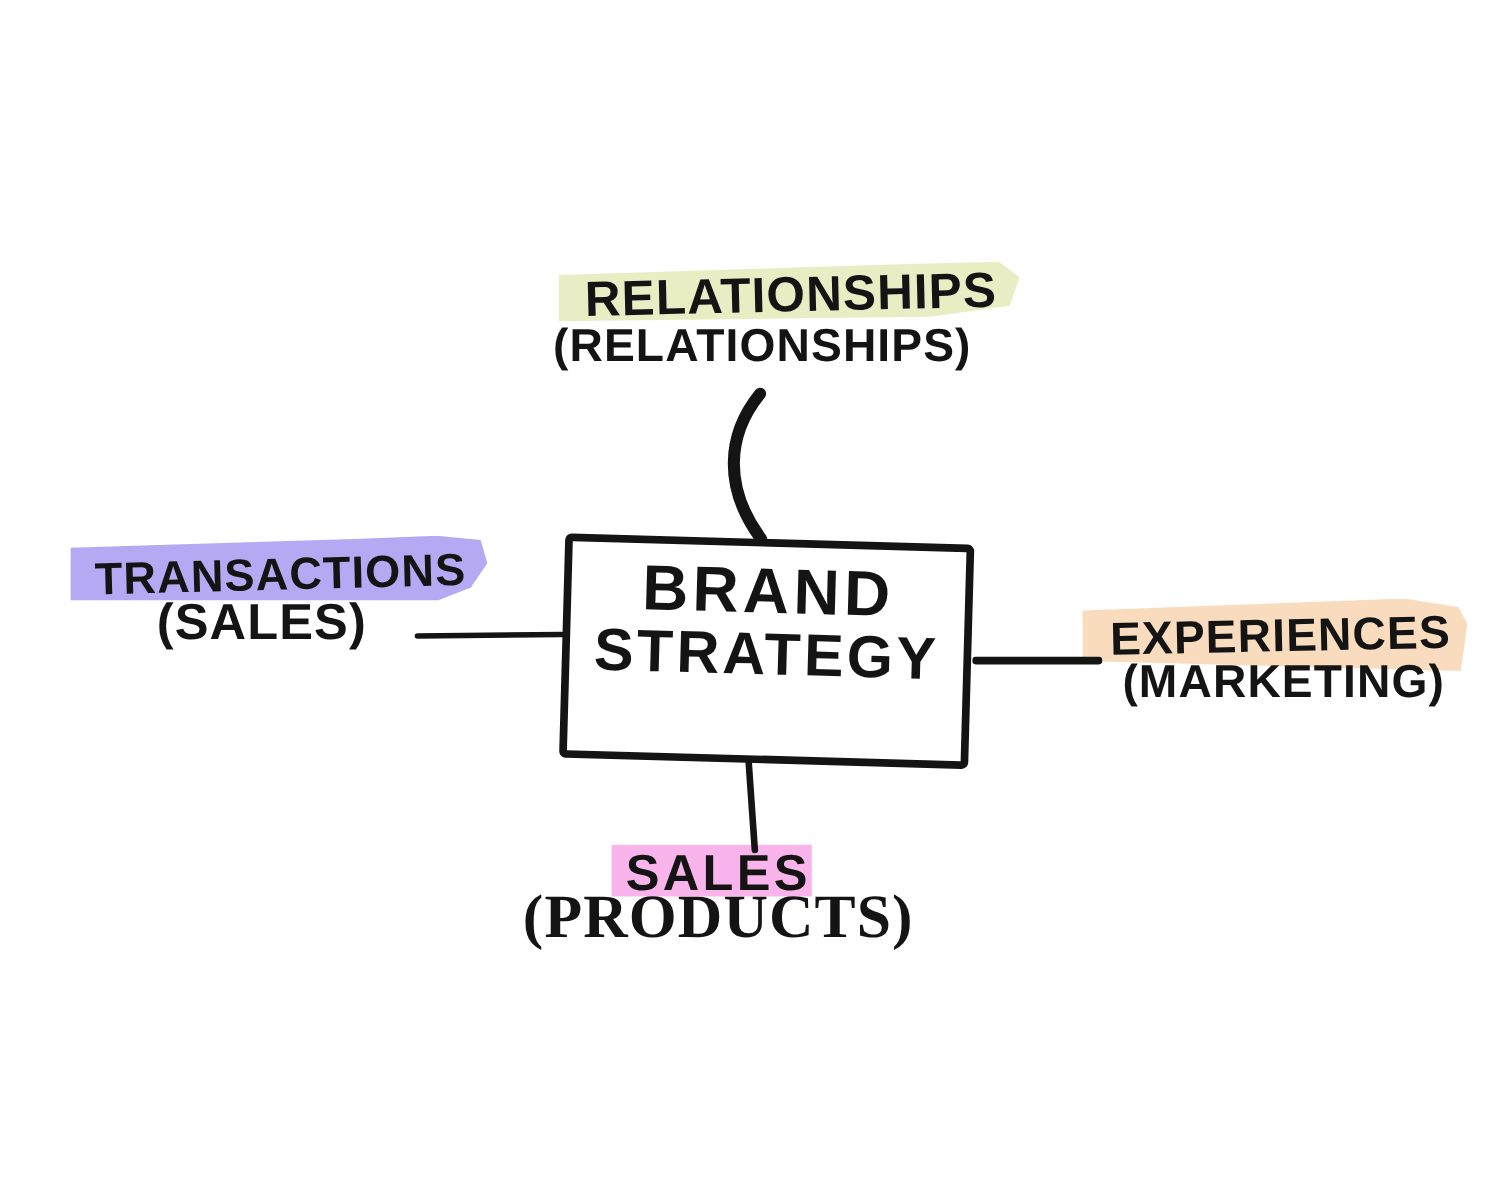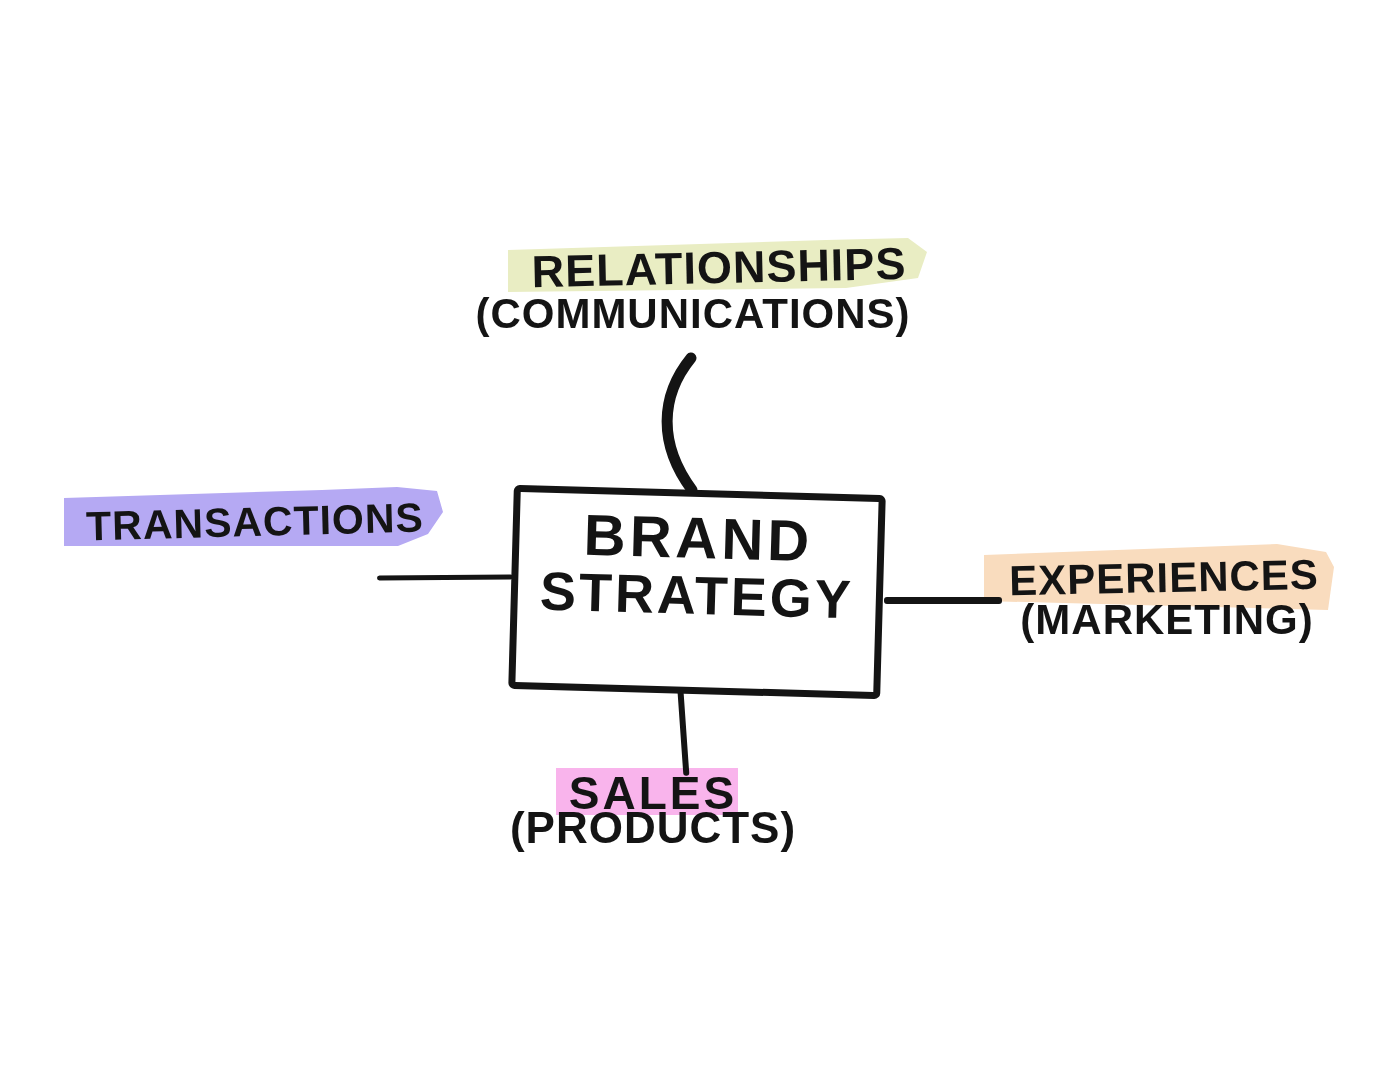--- a/index.html
+++ b/index.html
@@ -78,21 +78,21 @@
   
   #hl-right {
     left: 982px; top: 543px; width: 354px; height: 68px;
     clip-path: polygon(2px 12px, 295px 1px, 344px 9px, 352px 24px, 346px 67px, 2px 58px);
   }
   #label-right-1 { left: 944px; top: 557px; font-size: 42px; transform: rotate(-1.2deg); }
   #label-right-2 { left: 947px; top: 599px; font-size: 42px; }
   
   #hl-bottom { left: 556px; top: 768px; width: 182px; height: 47px; }
   #label-bottom-1 { left: 433px; top: 770px; font-size: 46px; letter-spacing: 3px; }
-  #label-bottom-2 { left: 433px; top: 806px; font-size: 44px; }
+  #label-bottom-2 { left: 433px; top: 806px; font-size: 56px; font-family: Liberation Serif, serif; }
   
   #connector-left  { left: 377px; top: 575px; width: 136px; height: 5px; transform: rotate(-0.5deg); }
   #connector-right { left: 884px; top: 597px; width: 118px; height: 7px; }
   #connector-bottom{ left: 677px; top: 684px; width: 6px; height: 92px; transform: rotate(-4deg); transform-origin: top center; }
   #connector-top-svg { position: absolute; z-index: 2; left: 648px; top: 352px; }
 </style>
 </head>
 <body>
 
 <div id="canvas" style="color: rgb(20, 20, 20); background-color: rgb(255, 255, 255);">
@@ -108,23 +108,24 @@
   <div class="connector" id="connector-left" style="background-color: rgb(20, 20, 20);"></div>
   <div class="connector" id="connector-right" style="background-color: rgb(20, 20, 20);"></div>
   <div class="connector" id="connector-bottom" style="background-color: rgb(20, 20, 20);"></div>
 
   <div id="center-box" style="border-color: rgb(20, 20, 20);">
     <div class="box-line1">BRAND</div>
     <div class="box-line2">STRATEGY</div>
   </div>
 
   <div class="label" id="label-top-1">RELATIONSHIPS</div>
-  <div class="label" id="label-top-2">(COMMUNICATIONS)</div>
+  <div class="label" id="label-top-2">(RELATIONSHIPS)</div>
 
   <div class="label" id="label-left-1">TRANSACTIONS</div>
+  <div class="label" id="label-left-2">(SALES)</div>
 
   <div class="label" id="label-right-1">EXPERIENCES</div>
   <div class="label" id="label-right-2">(MARKETING)</div>
 
   <div class="label" id="label-bottom-1">SALES</div>
   <div class="label" id="label-bottom-2">(PRODUCTS)</div>
 
 </div>
 
 </body></html>

